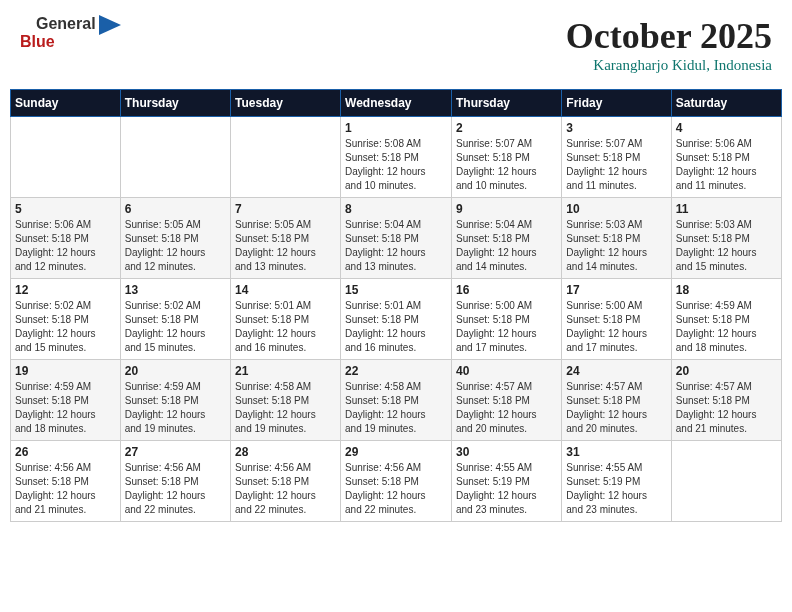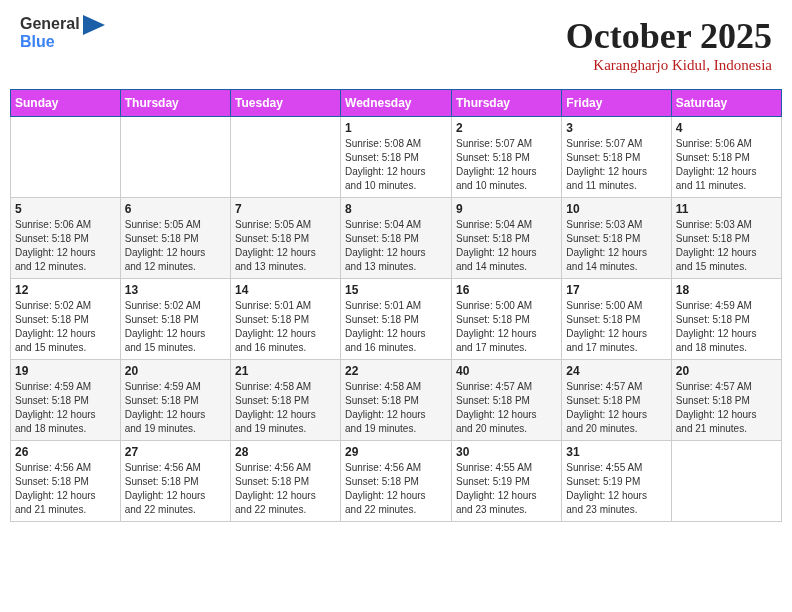--- a/index.html
+++ b/index.html
@@ -27,29 +27,29 @@
       text-align: right;
       font-family: Liberation Serif, serif;
     }
     .month-title {
       font-size: 36px;
       font-weight: bold;
       color: #222;
     }
     .location {
       font-size: 15px;
-      color: #b91c1c;
+      color: #0f766e;
     }
     .calendar {
       width: 100%;
       border-collapse: collapse;
       font-size: 11px;
     }
     .calendar thead th {
-      background-color: #d946ef;
+      background-color: #0f172a;
       color: #fff;
       padding: 6px 4px;
       text-align: left;
       font-size: 12px;
       font-weight: bold;
       border: 1px solid #1a5fa8;
     }
     .calendar tbody td {
       border: 1px solid #ccc;
       vertical-align: top;
@@ -77,22 +77,22 @@
     }
   </style>
 </head>
 <body>
 
 <div class="header">
   <div class="logo">
     <div>
       <div style="display:flex;align-items:center;">
         <div>
-          <div class="logo-general" style="font-size:16px;font-weight:bold;line-height:1.1;">General</div>
-          <div class="logo-blue" style="font-size:16px;font-weight:bold;line-height:1.1;color:#3b82f6;">Blue</div>
+          <div class="logo-general" style="font-size:16px;font-weight:bold;line-height:1.1;margin-left:16px;">General</div>
+          <div class="logo-blue" style="font-size:16px;font-weight:bold;line-height:1.1;color:#b91c1c;">Blue</div>
         </div>
         <svg width="22" height="30" viewBox="0 0 22 30" style="margin-left:3px;margin-top:-5px;">
           <polygon points="0,0 22,10 0,20" fill="#1a5fa8"></polygon>
         </svg>
       </div>
     </div>
   </div>
   <div class="month-info">
     <div class="month-title">October 2025</div>
     <div class="location">Karangharjo Kidul, Indonesia</div>

